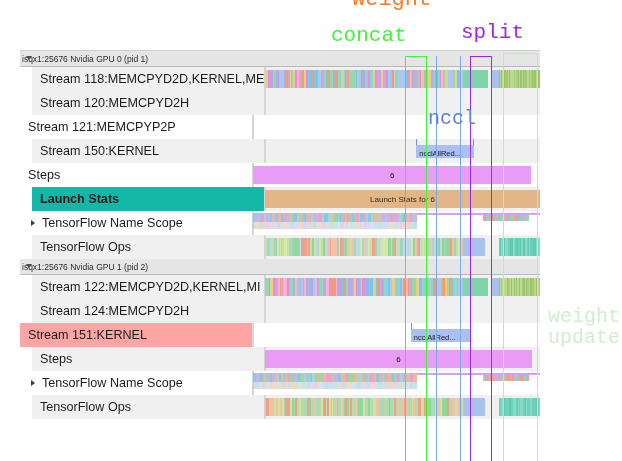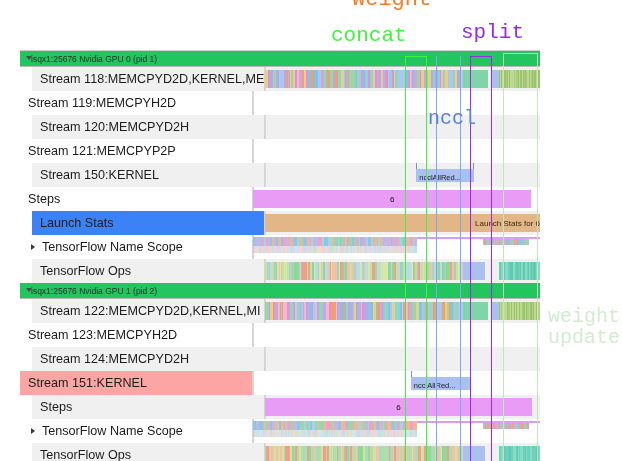--- a/index.html
+++ b/index.html
@@ -35,27 +35,27 @@
     position: absolute;
     left: 20px; top: 50px;
     width: 520px; height: 411px;
     background: #ffffff;
     overflow: hidden;
     border-top: 1px solid #cfcfcf;
   }
   .grp-header {
     position: relative;
     height: 16px;
-    background: #22c55e;
+    background: #e5e5e5;
     border-bottom: 1px solid #b9b9b9;
     font-size: 8.5px;
     color: #2c2c2c;
     display: flex;
     align-items: center;
-    padding-left: 11px;
+    padding-left: 2px;
   }
   .grp-header .tri {
     position:absolute; left:6px; top:5px;
     width:0;height:0;
     border-left:3.5px solid transparent;
     border-right:3.5px solid transparent;
     border-top:4.5px solid #4a4a4a;
   }
   .row {
     position: relative;
@@ -110,21 +110,21 @@
   .band.steps {
     background: #e99cf5;
     color: #111;
     font-size: 8px;
     display:flex; align-items:center; justify-content:center;
   }
   .band.launch {
     background: #e3b687;
     color: #3b2a16;
     font-size: 8px;
-    display:flex; align-items:center; justify-content:flex-end;
+    display:flex; align-items:center; justify-content:center;
   }
   .nccl-block {
     position:absolute;
     background:#a9c0f0;
     color:#1c1c1c;
     font-size:7.5px;
     display:flex; align-items:flex-end;
     padding-left:3px;
     overflow:hidden;
     white-space:nowrap;
@@ -178,26 +178,20 @@
           <div class="row-label" style="background: rgb(240, 240, 240);">
             <span>Stream 118:MEMCPYD2D,KERNEL,ME</span>
           </div>
           <div class="track">
             <div class="stripes" style="left: 0px; width: 72%; top: 3px; height: 18px; background-image: linear-gradient(90deg, rgb(232, 207, 132) 0%, rgb(232, 207, 132) 1.35452%, rgb(240, 138, 214) 1.35452%, rgb(240, 138, 214) 2.25553%, rgb(185, 168, 232) 2.25553%, rgb(185, 168, 232) 2.87216%, rgb(185, 168, 232) 2.87216%, rgb(185, 168, 232) 4.23548%, rgb(154, 214, 168) 4.23548%, rgb(154, 214, 168) 5.65447%, rgb(185, 168, 232) 5.65447%, rgb(185, 168, 232) 6.97098%, rgb(168, 200, 240) 6.97098%, rgb(168, 200, 240) 8.33116%, rgb(168, 200, 240) 8.33116%, rgb(168, 200, 240) 9.61379%, rgb(185, 168, 232) 9.61379%, rgb(185, 168, 232) 10.7624%, rgb(240, 160, 106) 10.7624%, rgb(240, 160, 106) 11.8412%, rgb(200, 168, 221) 11.8412%, rgb(200, 168, 221) 12.6189%, rgb(232, 207, 132) 12.6189%, rgb(232, 207, 132) 13.0745%, rgb(154, 214, 168) 13.0745%, rgb(154, 214, 168) 13.9095%, rgb(232, 207, 132) 13.9095%, rgb(232, 207, 132) 14.9848%, rgb(240, 138, 214) 14.9848%, rgb(240, 138, 214) 15.9387%, rgb(242, 182, 205) 15.9387%, rgb(242, 182, 205) 17.365%, rgb(200, 168, 221) 17.365%, rgb(200, 168, 221) 18.7959%, rgb(240, 160, 106) 18.7959%, rgb(240, 160, 106) 19.9438%, rgb(232, 207, 132) 19.9438%, rgb(232, 207, 132) 20.8572%, rgb(240, 138, 214) 20.8572%, rgb(240, 138, 214) 21.881%, rgb(127, 196, 234) 21.881%, rgb(127, 196, 234) 23.2325%, rgb(240, 160, 106) 23.2325%, rgb(240, 160, 106) 23.7017%, rgb(240, 160, 106) 23.7017%, rgb(240, 160, 106) 24.7398%, rgb(127, 196, 234) 24.7398%, rgb(127, 196, 234) 25.9104%, rgb(127, 196, 234) 25.9104%, rgb(127, 196, 234) 26.8474%, rgb(168, 200, 240) 26.8474%, rgb(168, 200, 240) 28.262%, rgb(200, 168, 221) 28.262%, rgb(200, 168, 221) 29.5981%, rgb(154, 214, 168) 29.5981%, rgb(154, 214, 168) 30.5921%, rgb(127, 196, 234) 30.5921%, rgb(127, 196, 234) 31.4588%, rgb(240, 160, 106) 31.4588%, rgb(240, 160, 106) 32.7452%, rgb(154, 214, 168) 32.7452%, rgb(154, 214, 168) 33.962%, rgb(154, 214, 168) 33.962%, rgb(154, 214, 168) 34.5275%, rgb(185, 168, 232) 34.5275%, rgb(185, 168, 232) 35.4959%, rgb(240, 160, 106) 35.4959%, rgb(240, 160, 106) 36.8834%, rgb(134, 216, 208) 36.8834%, rgb(134, 216, 208) 38.3133%, rgb(232, 207, 132) 38.3133%, rgb(232, 207, 132) 39.7375%, rgb(134, 216, 208) 39.7375%, rgb(134, 216, 208) 40.3335%, rgb(185, 168, 232) 40.3335%, rgb(185, 168, 232) 40.8936%, rgb(200, 168, 221) 40.8936%, rgb(200, 168, 221) 41.755%, rgb(240, 160, 106) 41.755%, rgb(240, 160, 106) 42.5044%, rgb(154, 214, 168) 42.5044%, rgb(154, 214, 168) 43.3896%, rgb(154, 214, 168) 43.3896%, rgb(154, 214, 168) 44.6668%, rgb(154, 214, 168) 44.6668%, rgb(154, 214, 168) 45.895%, rgb(127, 196, 234) 45.895%, rgb(127, 196, 234) 46.5572%, rgb(168, 200, 240) 46.5572%, rgb(168, 200, 240) 47.4552%, rgb(154, 214, 168) 47.4552%, rgb(154, 214, 168) 48.6197%, rgb(185, 168, 232) 48.6197%, rgb(185, 168, 232) 49.3302%, rgb(185, 168, 232) 49.3302%, rgb(185, 168, 232) 50.3165%, rgb(134, 216, 208) 50.3165%, rgb(134, 216, 208) 51.8049%, rgb(240, 138, 214) 51.8049%, rgb(240, 138, 214) 52.8383%, rgb(134, 216, 208) 52.8383%, rgb(134, 216, 208) 54.3296%, rgb(232, 207, 132) 54.3296%, rgb(232, 207, 132) 55.4412%, rgb(240, 138, 214) 55.4412%, rgb(240, 138, 214) 56.6282%, rgb(200, 168, 221) 56.6282%, rgb(200, 168, 221) 57.3944%, rgb(185, 168, 232) 57.3944%, rgb(185, 168, 232) 58.602%, rgb(232, 207, 132) 58.602%, rgb(232, 207, 132) 59.8035%, rgb(200, 168, 221) 59.8035%, rgb(200, 168, 221) 60.3972%, rgb(185, 168, 232) 60.3972%, rgb(185, 168, 232) 60.8617%, rgb(240, 138, 214) 60.8617%, rgb(240, 138, 214) 62.2193%, rgb(168, 200, 240) 62.2193%, rgb(168, 200, 240) 62.8861%, rgb(134, 216, 208) 62.8861%, rgb(134, 216, 208) 64.307%, rgb(240, 138, 214) 64.307%, rgb(240, 138, 214) 65.3672%, rgb(232, 207, 132) 65.3672%, rgb(232, 207, 132) 65.9053%, rgb(134, 216, 208) 65.9053%, rgb(134, 216, 208) 66.6079%, rgb(154, 214, 168) 66.6079%, rgb(154, 214, 168) 67.397%, rgb(168, 200, 240) 67.397%, rgb(168, 200, 240) 68.398%, rgb(168, 200, 240) 68.398%, rgb(168, 200, 240) 69.7248%, rgb(168, 200, 240) 69.7248%, rgb(168, 200, 240) 70.8097%, rgb(127, 196, 234) 70.8097%, rgb(127, 196, 234) 71.4614%, rgb(127, 196, 234) 71.4614%, rgb(127, 196, 234) 72.0991%, rgb(240, 138, 214) 72.0991%, rgb(240, 138, 214) 73.1166%, rgb(232, 207, 132) 73.1166%, rgb(232, 207, 132) 73.8306%, rgb(168, 200, 240) 73.8306%, rgb(168, 200, 240) 74.387%, rgb(185, 168, 232) 74.387%, rgb(185, 168, 232) 75.4401%, rgb(200, 168, 221) 75.4401%, rgb(200, 168, 221) 76.7936%, rgb(154, 214, 168) 76.7936%, rgb(154, 214, 168) 78.1681%, rgb(240, 138, 214) 78.1681%, rgb(240, 138, 214) 78.6197%, rgb(232, 207, 132) 78.6197%, rgb(232, 207, 132) 79.6081%, rgb(232, 207, 132) 79.6081%, rgb(232, 207, 132) 80.2103%, rgb(200, 168, 221) 80.2103%, rgb(200, 168, 221) 81.6459%, rgb(154, 214, 168) 81.6459%, rgb(154, 214, 168) 82.3771%, rgb(232, 207, 132) 82.3771%, rgb(232, 207, 132) 83.7044%, rgb(185, 168, 232) 83.7044%, rgb(185, 168, 232) 84.6932%, rgb(134, 216, 208) 84.6932%, rgb(134, 216, 208) 85.8753%, rgb(185, 168, 232) 85.8753%, rgb(185, 168, 232) 87.2038%, rgb(134, 216, 208) 87.2038%, rgb(134, 216, 208) 88.2476%, rgb(240, 138, 214) 88.2476%, rgb(240, 138, 214) 88.9249%, rgb(242, 182, 205) 88.9249%, rgb(242, 182, 205) 90.0549%, rgb(154, 214, 168) 90.0549%, rgb(154, 214, 168) 91.1529%, rgb(232, 207, 132) 91.1529%, rgb(232, 207, 132) 92.3033%, rgb(168, 200, 240) 92.3033%, rgb(168, 200, 240) 93.7395%, rgb(168, 200, 240) 93.7395%, rgb(168, 200, 240) 94.8344%, rgb(154, 214, 168) 94.8344%, rgb(154, 214, 168) 95.8666%, rgb(232, 207, 132) 95.8666%, rgb(232, 207, 132) 97.1173%, rgb(240, 138, 214) 97.1173%, rgb(240, 138, 214) 97.586%, rgb(127, 196, 234) 97.586%, rgb(127, 196, 234) 98.6111%, rgb(242, 182, 205) 98.6111%, rgb(242, 182, 205) 99.4141%, rgb(168, 200, 240) 99.4141%, rgb(168, 200, 240) 100%);"></div>
             <div style="position: absolute; left: 72%; width: 9%; top: 3px; height: 18px; background: rgb(127, 212, 168);"></div>
             <div class="stripes" style="left: 82%; width: 12%; top: 3px; height: 18px; background: rgb(169, 192, 240);"></div>
             <div class="stripes" style="left: 85%; width: 15%; top: 3px; height: 18px; background-image: linear-gradient(90deg, rgb(156, 196, 110) 0%, rgb(156, 196, 110) 2.23262%, rgb(156, 196, 110) 2.23262%, rgb(156, 196, 110) 3.48524%, rgb(189, 217, 143) 3.48524%, rgb(189, 217, 143) 5.08117%, rgb(156, 196, 110) 5.08117%, rgb(156, 196, 110) 6.63425%, rgb(189, 217, 143) 6.63425%, rgb(189, 217, 143) 9.11237%, rgb(156, 196, 110) 9.11237%, rgb(156, 196, 110) 11.5117%, rgb(156, 196, 110) 11.5117%, rgb(156, 196, 110) 13.1572%, rgb(156, 196, 110) 13.1572%, rgb(156, 196, 110) 16.2095%, rgb(169, 207, 126) 16.2095%, rgb(169, 207, 126) 19.3323%, rgb(156, 196, 110) 19.3323%, rgb(156, 196, 110) 21.7334%, rgb(189, 217, 143) 21.7334%, rgb(189, 217, 143) 23.1511%, rgb(189, 217, 143) 23.1511%, rgb(189, 217, 143) 24.6631%, rgb(156, 196, 110) 24.6631%, rgb(156, 196, 110) 26.4736%, rgb(189, 217, 143) 26.4736%, rgb(189, 217, 143) 28.2987%, rgb(189, 217, 143) 28.2987%, rgb(189, 217, 143) 30.4467%, rgb(189, 217, 143) 30.4467%, rgb(189, 217, 143) 33.588%, rgb(189, 217, 143) 33.588%, rgb(189, 217, 143) 35.5078%, rgb(156, 196, 110) 35.5078%, rgb(156, 196, 110) 36.9665%, rgb(169, 207, 126) 36.9665%, rgb(169, 207, 126) 39.9948%, rgb(189, 217, 143) 39.9948%, rgb(189, 217, 143) 41.6382%, rgb(169, 207, 126) 41.6382%, rgb(169, 207, 126) 44.2317%, rgb(169, 207, 126) 44.2317%, rgb(169, 207, 126) 47.1413%, rgb(156, 196, 110) 47.1413%, rgb(156, 196, 110) 48.7778%, rgb(189, 217, 143) 48.7778%, rgb(189, 217, 143) 50.0224%, rgb(156, 196, 110) 50.0224%, rgb(156, 196, 110) 53.2039%, rgb(169, 207, 126) 53.2039%, rgb(169, 207, 126) 54.5048%, rgb(156, 196, 110) 54.5048%, rgb(156, 196, 110) 56.3218%, rgb(189, 217, 143) 56.3218%, rgb(189, 217, 143) 58.5412%, rgb(156, 196, 110) 58.5412%, rgb(156, 196, 110) 61.315%, rgb(169, 207, 126) 61.315%, rgb(169, 207, 126) 63.4986%, rgb(156, 196, 110) 63.4986%, rgb(156, 196, 110) 65.6155%, rgb(169, 207, 126) 65.6155%, rgb(169, 207, 126) 68.0509%, rgb(169, 207, 126) 68.0509%, rgb(169, 207, 126) 69.4832%, rgb(189, 217, 143) 69.4832%, rgb(189, 217, 143) 72.1531%, rgb(156, 196, 110) 72.1531%, rgb(156, 196, 110) 74.029%, rgb(156, 196, 110) 74.029%, rgb(156, 196, 110) 76.8249%, rgb(189, 217, 143) 76.8249%, rgb(189, 217, 143) 78.9446%, rgb(169, 207, 126) 78.9446%, rgb(169, 207, 126) 80.3753%, rgb(156, 196, 110) 80.3753%, rgb(156, 196, 110) 82.2294%, rgb(169, 207, 126) 82.2294%, rgb(169, 207, 126) 84.1495%, rgb(169, 207, 126) 84.1495%, rgb(169, 207, 126) 86.1177%, rgb(156, 196, 110) 86.1177%, rgb(156, 196, 110) 89.1677%, rgb(169, 207, 126) 89.1677%, rgb(169, 207, 126) 90.3907%, rgb(189, 217, 143) 90.3907%, rgb(189, 217, 143) 92.1263%, rgb(189, 217, 143) 92.1263%, rgb(189, 217, 143) 93.7354%, rgb(189, 217, 143) 93.7354%, rgb(189, 217, 143) 95.1877%, rgb(156, 196, 110) 95.1877%, rgb(156, 196, 110) 98.3323%, rgb(156, 196, 110) 98.3323%, rgb(156, 196, 110) 100%);"></div>
           </div>
         </div>
-        <div class="row white">
-          <div class="row-label" style="background: rgb(255, 255, 255);">
-            <span>Stream 119:MEMCPYH2D</span>
-          </div>
-          <div class="track"></div>
-        </div>
         <div class="row alt">
           <div class="row-label" style="background: rgb(240, 240, 240);">
             <span>Stream 120:MEMCPYD2H</span>
           </div>
           <div class="track"></div>
         </div>
         <div class="row white">
           <div class="row-label" style="background: rgb(255, 255, 255);">
             <span>Stream 121:MEMCPYP2P</span>
           </div>
@@ -218,21 +212,21 @@
           <div class="row-label" style="background: rgb(255, 255, 255);">
             <span>Steps</span>
           </div>
           <div class="track">
             <div class="band steps" style="left: 0px; width: 97%; top: 3px; height: 18px;">
               <span>6</span>
             </div>
           </div>
         </div>
         <div class="row alt">
-          <div class="row-label" style="background: #3b82f6;">
+          <div class="row-label" style="background: #14b8a6; font-weight: bold;">
             <span>Launch Stats</span>
           </div>
           <div class="track">
             <div class="band launch" style="left: 0px; width: 100%; top: 3px; height: 18px;">
               <span>Launch Stats for 6</span>
             </div>
           </div>
         </div>
         <div class="row white">
           <div class="row-label indent" style="background: rgb(255, 255, 255);">
@@ -264,26 +258,20 @@
           <div class="row-label" style="background: rgb(240, 240, 240);">
             <span>Stream 122:MEMCPYD2D,KERNEL,MI</span>
           </div>
           <div class="track">
             <div class="stripes" style="left: 0px; width: 72%; top: 3px; height: 18px; background-image: linear-gradient(90deg, rgb(154, 214, 168) 0%, rgb(154, 214, 168) 1.32967%, rgb(134, 216, 208) 1.32967%, rgb(134, 216, 208) 2.16998%, rgb(240, 138, 214) 2.16998%, rgb(240, 138, 214) 2.62705%, rgb(232, 207, 132) 2.62705%, rgb(232, 207, 132) 4.08786%, rgb(240, 160, 106) 4.08786%, rgb(240, 160, 106) 4.78924%, rgb(240, 138, 214) 4.78924%, rgb(240, 138, 214) 5.28485%, rgb(200, 168, 221) 5.28485%, rgb(200, 168, 221) 6.33619%, rgb(242, 182, 205) 6.33619%, rgb(242, 182, 205) 7.48932%, rgb(240, 160, 106) 7.48932%, rgb(240, 160, 106) 8.09194%, rgb(154, 214, 168) 8.09194%, rgb(154, 214, 168) 8.60166%, rgb(240, 138, 214) 8.60166%, rgb(240, 138, 214) 9.13162%, rgb(232, 207, 132) 9.13162%, rgb(232, 207, 132) 9.74037%, rgb(242, 182, 205) 9.74037%, rgb(242, 182, 205) 11.045%, rgb(240, 138, 214) 11.045%, rgb(240, 138, 214) 11.9796%, rgb(200, 168, 221) 11.9796%, rgb(200, 168, 221) 12.7326%, rgb(134, 216, 208) 12.7326%, rgb(134, 216, 208) 13.268%, rgb(154, 214, 168) 13.268%, rgb(154, 214, 168) 14.0542%, rgb(185, 168, 232) 14.0542%, rgb(185, 168, 232) 15.1449%, rgb(242, 182, 205) 15.1449%, rgb(242, 182, 205) 16.1625%, rgb(134, 216, 208) 16.1625%, rgb(134, 216, 208) 17.497%, rgb(200, 168, 221) 17.497%, rgb(200, 168, 221) 18.0876%, rgb(168, 200, 240) 18.0876%, rgb(168, 200, 240) 19.1641%, rgb(200, 168, 221) 19.1641%, rgb(200, 168, 221) 19.7208%, rgb(242, 182, 205) 19.7208%, rgb(242, 182, 205) 20.6012%, rgb(185, 168, 232) 20.6012%, rgb(185, 168, 232) 21.5008%, rgb(200, 168, 221) 21.5008%, rgb(200, 168, 221) 22.7674%, rgb(127, 196, 234) 22.7674%, rgb(127, 196, 234) 23.6555%, rgb(185, 168, 232) 23.6555%, rgb(185, 168, 232) 24.1601%, rgb(168, 200, 240) 24.1601%, rgb(168, 200, 240) 25.2759%, rgb(242, 182, 205) 25.2759%, rgb(242, 182, 205) 26.3461%, rgb(185, 168, 232) 26.3461%, rgb(185, 168, 232) 27.3041%, rgb(154, 214, 168) 27.3041%, rgb(154, 214, 168) 28.1512%, rgb(134, 216, 208) 28.1512%, rgb(134, 216, 208) 29.306%, rgb(200, 168, 221) 29.306%, rgb(200, 168, 221) 30.7289%, rgb(242, 182, 205) 30.7289%, rgb(242, 182, 205) 32.1472%, rgb(240, 138, 214) 32.1472%, rgb(240, 138, 214) 33.2687%, rgb(240, 160, 106) 33.2687%, rgb(240, 160, 106) 34.5315%, rgb(240, 160, 106) 34.5315%, rgb(240, 160, 106) 35.9761%, rgb(242, 182, 205) 35.9761%, rgb(242, 182, 205) 36.5875%, rgb(185, 168, 232) 36.5875%, rgb(185, 168, 232) 37.1926%, rgb(185, 168, 232) 37.1926%, rgb(185, 168, 232) 37.7358%, rgb(185, 168, 232) 37.7358%, rgb(185, 168, 232) 38.4659%, rgb(127, 196, 234) 38.4659%, rgb(127, 196, 234) 39.3449%, rgb(240, 160, 106) 39.3449%, rgb(240, 160, 106) 40.1576%, rgb(127, 196, 234) 40.1576%, rgb(127, 196, 234) 40.7392%, rgb(134, 216, 208) 40.7392%, rgb(134, 216, 208) 42.0237%, rgb(185, 168, 232) 42.0237%, rgb(185, 168, 232) 43.2829%, rgb(200, 168, 221) 43.2829%, rgb(200, 168, 221) 44.3372%, rgb(134, 216, 208) 44.3372%, rgb(134, 216, 208) 45.1356%, rgb(232, 207, 132) 45.1356%, rgb(232, 207, 132) 45.7369%, rgb(240, 138, 214) 45.7369%, rgb(240, 138, 214) 46.3603%, rgb(127, 196, 234) 46.3603%, rgb(127, 196, 234) 47.3419%, rgb(200, 168, 221) 47.3419%, rgb(200, 168, 221) 48.3724%, rgb(242, 182, 205) 48.3724%, rgb(242, 182, 205) 48.9494%, rgb(240, 138, 214) 48.9494%, rgb(240, 138, 214) 50.0318%, rgb(185, 168, 232) 50.0318%, rgb(185, 168, 232) 51.3307%, rgb(127, 196, 234) 51.3307%, rgb(127, 196, 234) 52.6176%, rgb(200, 168, 221) 52.6176%, rgb(200, 168, 221) 53.1261%, rgb(127, 196, 234) 53.1261%, rgb(127, 196, 234) 54.4497%, rgb(232, 207, 132) 54.4497%, rgb(232, 207, 132) 55.9041%, rgb(127, 196, 234) 55.9041%, rgb(127, 196, 234) 56.6765%, rgb(240, 160, 106) 56.6765%, rgb(240, 160, 106) 58.1561%, rgb(200, 168, 221) 58.1561%, rgb(200, 168, 221) 59.1102%, rgb(185, 168, 232) 59.1102%, rgb(185, 168, 232) 59.6283%, rgb(200, 168, 221) 59.6283%, rgb(200, 168, 221) 60.1214%, rgb(134, 216, 208) 60.1214%, rgb(134, 216, 208) 61.2266%, rgb(134, 216, 208) 61.2266%, rgb(134, 216, 208) 61.7627%, rgb(154, 214, 168) 61.7627%, rgb(154, 214, 168) 62.3508%, rgb(127, 196, 234) 62.3508%, rgb(127, 196, 234) 63.1925%, rgb(168, 200, 240) 63.1925%, rgb(168, 200, 240) 63.9163%, rgb(134, 216, 208) 63.9163%, rgb(134, 216, 208) 64.3782%, rgb(232, 207, 132) 64.3782%, rgb(232, 207, 132) 65.829%, rgb(134, 216, 208) 65.829%, rgb(134, 216, 208) 67.0643%, rgb(134, 216, 208) 67.0643%, rgb(134, 216, 208) 67.9944%, rgb(127, 196, 234) 67.9944%, rgb(127, 196, 234) 69.0476%, rgb(242, 182, 205) 69.0476%, rgb(242, 182, 205) 69.5172%, rgb(240, 138, 214) 69.5172%, rgb(240, 138, 214) 70.2899%, rgb(240, 160, 106) 70.2899%, rgb(240, 160, 106) 71.1964%, rgb(242, 182, 205) 71.1964%, rgb(242, 182, 205) 72.155%, rgb(240, 160, 106) 72.155%, rgb(240, 160, 106) 72.8572%, rgb(200, 168, 221) 72.8572%, rgb(200, 168, 221) 74.2932%, rgb(154, 214, 168) 74.2932%, rgb(154, 214, 168) 75.5288%, rgb(154, 214, 168) 75.5288%, rgb(154, 214, 168) 76.3164%, rgb(232, 207, 132) 76.3164%, rgb(232, 207, 132) 77.6237%, rgb(127, 196, 234) 77.6237%, rgb(127, 196, 234) 78.5292%, rgb(127, 196, 234) 78.5292%, rgb(127, 196, 234) 79.0486%, rgb(168, 200, 240) 79.0486%, rgb(168, 200, 240) 79.8578%, rgb(134, 216, 208) 79.8578%, rgb(134, 216, 208) 80.6782%, rgb(200, 168, 221) 80.6782%, rgb(200, 168, 221) 81.2569%, rgb(240, 160, 106) 81.2569%, rgb(240, 160, 106) 82.4431%, rgb(154, 214, 168) 82.4431%, rgb(154, 214, 168) 82.9832%, rgb(168, 200, 240) 82.9832%, rgb(168, 200, 240) 83.8184%, rgb(134, 216, 208) 83.8184%, rgb(134, 216, 208) 84.9051%, rgb(240, 160, 106) 84.9051%, rgb(240, 160, 106) 86.357%, rgb(168, 200, 240) 86.357%, rgb(168, 200, 240) 87.383%, rgb(168, 200, 240) 87.383%, rgb(168, 200, 240) 88.166%, rgb(168, 200, 240) 88.166%, rgb(168, 200, 240) 89.4201%, rgb(240, 160, 106) 89.4201%, rgb(240, 160, 106) 90.0622%, rgb(240, 160, 106) 90.0622%, rgb(240, 160, 106) 90.9303%, rgb(232, 207, 132) 90.9303%, rgb(232, 207, 132) 91.9815%, rgb(154, 214, 168) 91.9815%, rgb(154, 214, 168) 92.8253%, rgb(240, 160, 106) 92.8253%, rgb(240, 160, 106) 93.7331%, rgb(127, 196, 234) 93.7331%, rgb(127, 196, 234) 95.0157%, rgb(134, 216, 208) 95.0157%, rgb(134, 216, 208) 95.948%, rgb(168, 200, 240) 95.948%, rgb(168, 200, 240) 96.5735%, rgb(154, 214, 168) 96.5735%, rgb(154, 214, 168) 97.4288%, rgb(168, 200, 240) 97.4288%, rgb(168, 200, 240) 98.9246%, rgb(168, 200, 240) 98.9246%, rgb(168, 200, 240) 99.8037%, rgb(242, 182, 205) 99.8037%, rgb(242, 182, 205) 100%);"></div>
             <div style="position: absolute; left: 72%; width: 9%; top: 3px; height: 18px; background: rgb(127, 212, 168);"></div>
             <div class="stripes" style="left: 82%; width: 12%; top: 3px; height: 18px; background: rgb(169, 192, 240);"></div>
             <div class="stripes" style="left: 85%; width: 15%; top: 3px; height: 18px; background-image: linear-gradient(90deg, rgb(156, 196, 110) 0%, rgb(156, 196, 110) 2.87587%, rgb(189, 217, 143) 2.87587%, rgb(189, 217, 143) 4.87048%, rgb(169, 207, 126) 4.87048%, rgb(169, 207, 126) 6.81415%, rgb(189, 217, 143) 6.81415%, rgb(189, 217, 143) 9.05404%, rgb(169, 207, 126) 9.05404%, rgb(169, 207, 126) 10.6926%, rgb(156, 196, 110) 10.6926%, rgb(156, 196, 110) 12.1217%, rgb(189, 217, 143) 12.1217%, rgb(189, 217, 143) 14.1189%, rgb(189, 217, 143) 14.1189%, rgb(189, 217, 143) 16.8196%, rgb(189, 217, 143) 16.8196%, rgb(189, 217, 143) 18.9664%, rgb(169, 207, 126) 18.9664%, rgb(169, 207, 126) 20.1965%, rgb(156, 196, 110) 20.1965%, rgb(156, 196, 110) 21.5987%, rgb(169, 207, 126) 21.5987%, rgb(169, 207, 126) 22.9832%, rgb(169, 207, 126) 22.9832%, rgb(169, 207, 126) 25.8777%, rgb(189, 217, 143) 25.8777%, rgb(189, 217, 143) 29.0743%, rgb(156, 196, 110) 29.0743%, rgb(156, 196, 110) 30.7235%, rgb(189, 217, 143) 30.7235%, rgb(189, 217, 143) 33.3711%, rgb(189, 217, 143) 33.3711%, rgb(189, 217, 143) 36.4026%, rgb(156, 196, 110) 36.4026%, rgb(156, 196, 110) 38.2326%, rgb(189, 217, 143) 38.2326%, rgb(189, 217, 143) 40.3788%, rgb(169, 207, 126) 40.3788%, rgb(169, 207, 126) 42.1435%, rgb(156, 196, 110) 42.1435%, rgb(156, 196, 110) 43.6669%, rgb(189, 217, 143) 43.6669%, rgb(189, 217, 143) 46.5705%, rgb(189, 217, 143) 46.5705%, rgb(189, 217, 143) 48.1344%, rgb(156, 196, 110) 48.1344%, rgb(156, 196, 110) 50.7467%, rgb(189, 217, 143) 50.7467%, rgb(189, 217, 143) 53.502%, rgb(189, 217, 143) 53.502%, rgb(189, 217, 143) 56.6285%, rgb(169, 207, 126) 56.6285%, rgb(169, 207, 126) 59.0226%, rgb(156, 196, 110) 59.0226%, rgb(156, 196, 110) 60.8052%, rgb(156, 196, 110) 60.8052%, rgb(156, 196, 110) 62.3923%, rgb(156, 196, 110) 62.3923%, rgb(156, 196, 110) 63.6376%, rgb(189, 217, 143) 63.6376%, rgb(189, 217, 143) 65.0951%, rgb(156, 196, 110) 65.0951%, rgb(156, 196, 110) 68.1024%, rgb(169, 207, 126) 68.1024%, rgb(169, 207, 126) 70.5919%, rgb(169, 207, 126) 70.5919%, rgb(169, 207, 126) 72.2585%, rgb(189, 217, 143) 72.2585%, rgb(189, 217, 143) 73.8205%, rgb(189, 217, 143) 73.8205%, rgb(189, 217, 143) 75.3504%, rgb(156, 196, 110) 75.3504%, rgb(156, 196, 110) 77.5744%, rgb(169, 207, 126) 77.5744%, rgb(169, 207, 126) 78.9158%, rgb(156, 196, 110) 78.9158%, rgb(156, 196, 110) 81.3862%, rgb(169, 207, 126) 81.3862%, rgb(169, 207, 126) 82.7475%, rgb(156, 196, 110) 82.7475%, rgb(156, 196, 110) 84.6954%, rgb(189, 217, 143) 84.6954%, rgb(189, 217, 143) 87.4914%, rgb(189, 217, 143) 87.4914%, rgb(189, 217, 143) 88.7209%, rgb(189, 217, 143) 88.7209%, rgb(189, 217, 143) 91.1306%, rgb(156, 196, 110) 91.1306%, rgb(156, 196, 110) 94.2282%, rgb(189, 217, 143) 94.2282%, rgb(189, 217, 143) 97.0705%, rgb(169, 207, 126) 97.0705%, rgb(169, 207, 126) 100%);"></div>
           </div>
         </div>
-        <div class="row white">
-          <div class="row-label" style="background: rgb(255, 255, 255);">
-            <span>Stream 123:MEMCPYH2D</span>
-          </div>
-          <div class="track"></div>
-        </div>
         <div class="row alt">
           <div class="row-label" style="background: rgb(240, 240, 240); text-align: right;">
             <span>Stream 124:MEMCPYD2H</span>
           </div>
           <div class="track"></div>
         </div>
         <div class="row white">
           <div class="row-label" style="background: #fca5a5;">
             <span>Stream 151:KERNEL</span>
           </div>

